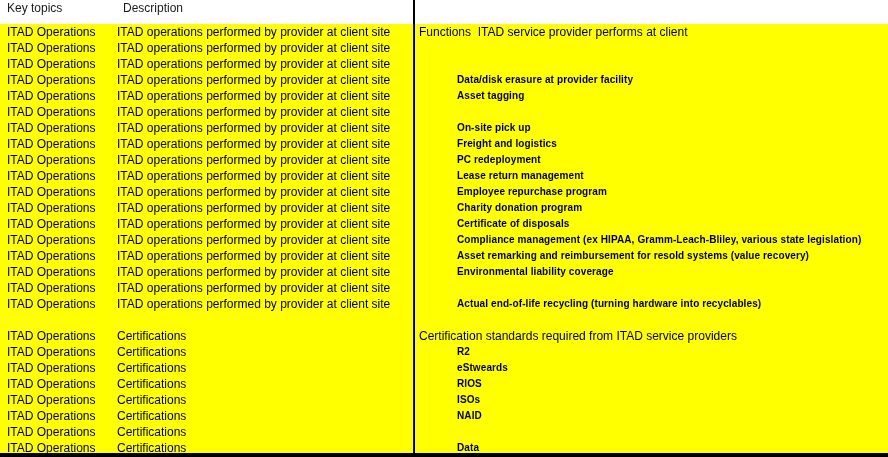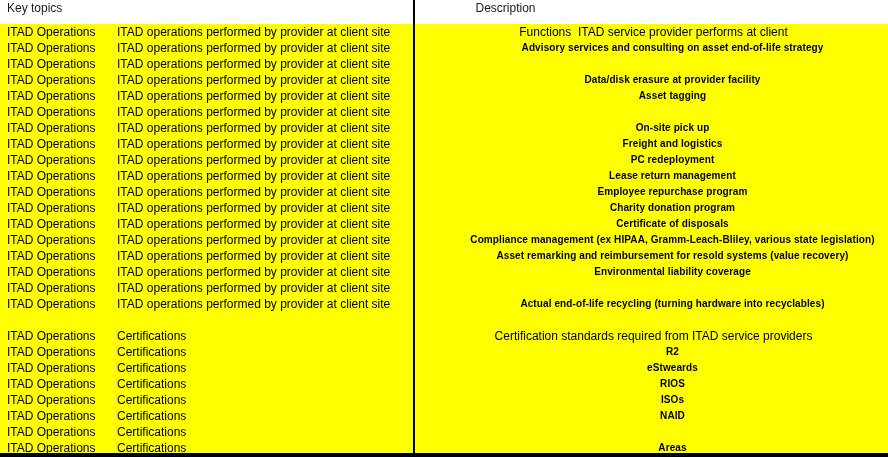--- a/index.html
+++ b/index.html
@@ -24,21 +24,21 @@
   }
   .row{
     display:flex;height:16px;align-items:center;
   }
   .cell{
     white-space:pre;overflow:visible;
     font-size:12px;line-height:16px;
   }
   .col1{width:117px;padding-left:7px;flex:none;}
   .col2{width:296px;flex:none;}
-  .col3{flex:1;padding-left:6px;min-width:0;text-align:center;}
+  .col3{flex:1;padding-left:6px;min-width:0;}
   .header-row .cell{color:#1a1a1a;}
   .col3.bold{
     font-weight:700;
     font-size:10px;
     letter-spacing:0.1px;
     padding-left:44px;
   }
   .divider{
     position:absolute;left:413px;top:0;width:2px;height:100%;
     background:var(--divider);
@@ -59,21 +59,20 @@
   <div id="table-body">
   <div class="row">
     <div class="cell col1">ITAD Operations</div>
     <div class="cell col2">ITAD operations performed by provider at client site</div>
     <div class="cell col3">Functions  ITAD service provider performs at client</div>
   </div>
 
   <div class="row">
     <div class="cell col1">ITAD Operations</div>
     <div class="cell col2">ITAD operations performed by provider at client site</div>
-    <div class="cell col3 bold">Advisory services and consulting on asset end-of-life strategy</div>
   </div>
 
   <div class="row">
     <div class="cell col1">ITAD Operations</div>
     <div class="cell col2">ITAD operations performed by provider at client site</div>
   </div>
 
   <div class="row">
     <div class="cell col1">ITAD Operations</div>
     <div class="cell col2">ITAD operations performed by provider at client site</div>
@@ -205,18 +204,18 @@
   </div>
 
   <div class="row">
     <div class="cell col1">ITAD Operations</div>
     <div class="cell col2">Certifications</div>
   </div>
 
   <div class="row">
     <div class="cell col1">ITAD Operations</div>
     <div class="cell col2">Certifications</div>
-    <div class="cell col3 bold">Areas</div>
+    <div class="cell col3 bold">Data</div>
   </div>
 </div>
   <div class="divider"></div>
   <div class="bottom-strip"></div>
 </div>
 
 </body></html>

